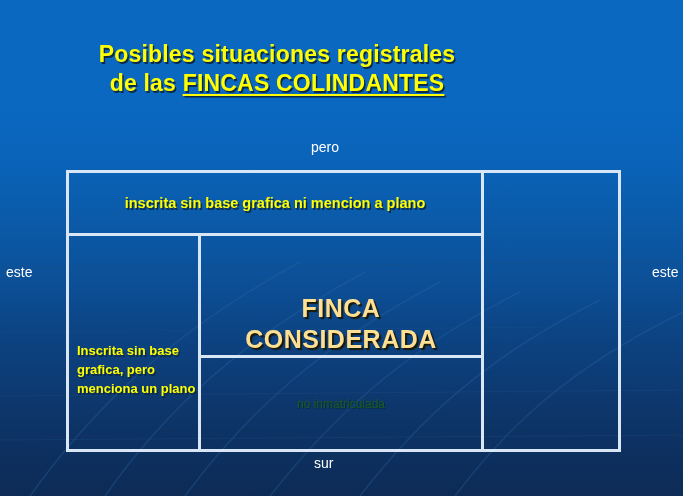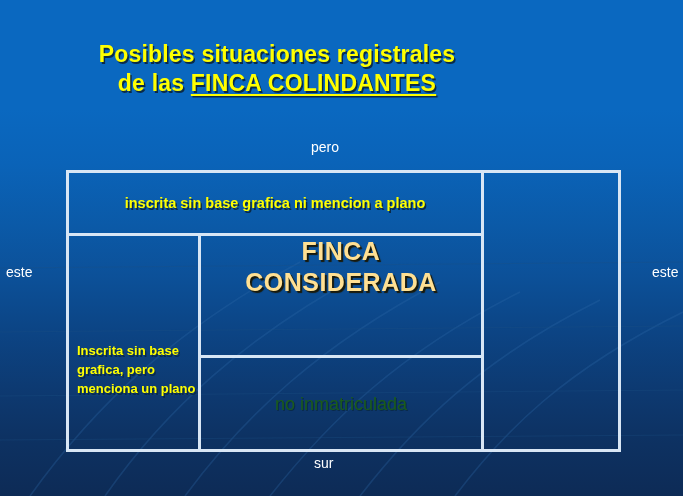--- a/index.html
+++ b/index.html
@@ -126,40 +126,40 @@
     font-size: 13px;
     font-weight: bold;
     color: #ffff00;
     text-align: left;
     line-height: 19px;
     text-shadow: 1.5px 1.5px 0 #0a2a48;
   }
 
   #cell-center {
     left: 132px; top: 63px; width: 280px; height: 119px;
-    display: flex; align-items: flex-start; justify-content: center;
+    display: flex; align-items: flex-end; justify-content: center;
     padding: 0 8px;
   }
   #cell-center .txt {
     font-size: 25px;
     font-weight: bold;
     color: #ffe093;
     text-align: center;
     line-height: 31px;
     letter-spacing: .5px;
     text-shadow: 2px 2px 1px #1a1a0a;
   }
 
   #cell-bottom {
     left: 132px; top: 185px; width: 280px; height: 91px;
     display: flex; align-items: center; justify-content: center;
     padding: 0 8px;
   }
   #cell-bottom .txt {
-    font-size: 18px;
+    font-size: 12px;
     font-weight: normal;
     color: #1b5c1b;
     text-align: left;
     line-height: 24px;
     text-shadow: 1px 1px 0 #0a2a48;
   }
 
   #cell-right {
     left: 415px; top: 0px; width: 134px; height: 276px;
     display: flex; align-items: center;
@@ -191,21 +191,21 @@
     <g fill="none" stroke="#1d4f84" stroke-opacity="0.35" stroke-width="1">
       <path d="M 0 268 L 683 262"></path>
       <path d="M 0 332 L 683 326"></path>
       <path d="M 0 396 L 683 390"></path>
       <path d="M 0 440 L 683 435"></path>
     </g>
   </svg>
 
   <div class="title-block">
     <div class="title-line">Posibles situaciones registrales</div>
-    <div class="title-line"><span>de las </span><span class="title-underline">FINCA COLINDANTES</span></div>
+    <div class="title-line"><span>de las </span><span class="title-underline">FINCAS COLINDANTES</span></div>
   </div>
 
   <div class="compass" id="label-norte">pero</div>
   <div class="compass" id="label-oeste">este</div>
   <div class="compass" id="label-este">este</div>
   <div class="compass" id="label-sur">sur</div>
 
   <div id="diagram">
 
     <div class="rule" id="rule-h-top"></div>

